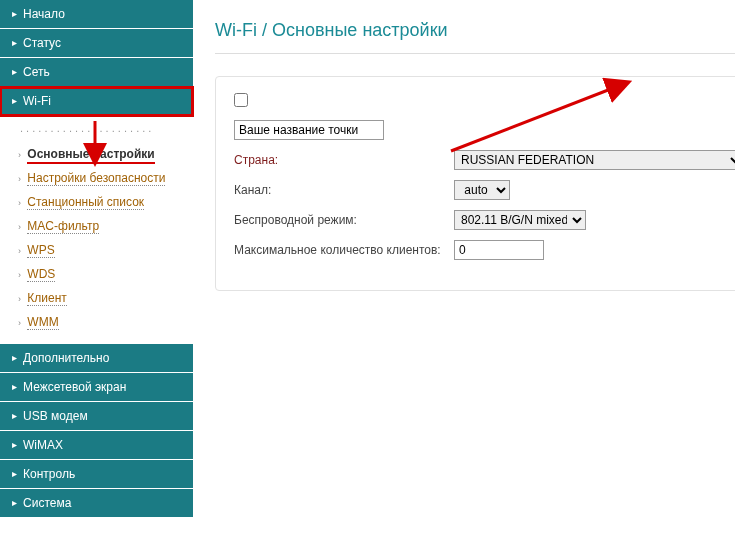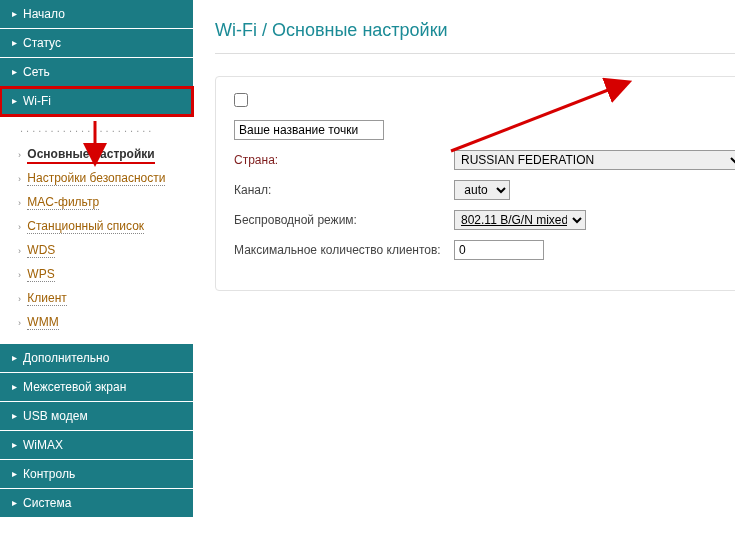--- a/index.html
+++ b/index.html
@@ -105,21 +105,21 @@
   .form-control input.narrow { width: 90px; }
   .form-control select {
     border: 1px solid #999;
     padding: 1px 2px;
     font-size: 12px;
     font-family: inherit;
     background: #efefef;
   }
   .form-control select.wide { width: 290px; }
   .form-control select.auto { width: 56px; text-align: center; }
-  .form-control select.mode { width: 132px; text-decoration: underline; }
+  .form-control select.mode { width: 132px; }
   .form-control input[type="checkbox"] {
     width: 14px; height: 14px;
   }
   
   .anno-arrow {
     position: absolute;
     left: 65px;
     top: -7px;
     pointer-events: none;
     z-index: 5;
@@ -172,33 +172,33 @@
       <div class="subnav-item highlight">
         <span class="chev">›</span>
         <a>Основные настройки</a>
       </div>
       <div class="subnav-item">
         <span class="chev">›</span>
         <a>Настройки безопасности</a>
       </div>
       <div class="subnav-item">
         <span class="chev">›</span>
+        <a>Станционный список</a>
+      </div>
+      <div class="subnav-item">
+        <span class="chev">›</span>
         <a>MAC-фильтр</a>
       </div>
       <div class="subnav-item">
         <span class="chev">›</span>
-        <a>Станционный список</a>
+        <a>WPS</a>
       </div>
       <div class="subnav-item">
         <span class="chev">›</span>
         <a>WDS</a>
-      </div>
-      <div class="subnav-item">
-        <span class="chev">›</span>
-        <a>WPS</a>
       </div>
       <div class="subnav-item">
         <span class="chev">›</span>
         <a>Клиент</a>
       </div>
       <div class="subnav-item">
         <span class="chev">›</span>
         <a>WMM</a>
       </div>
     </div>

